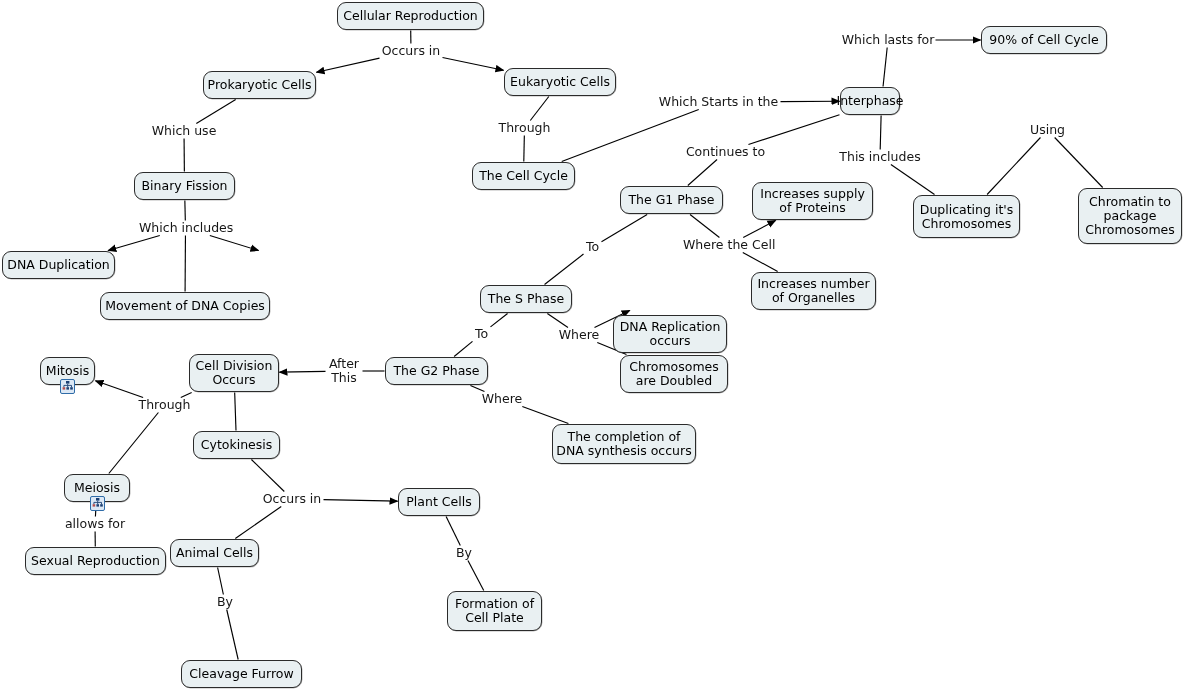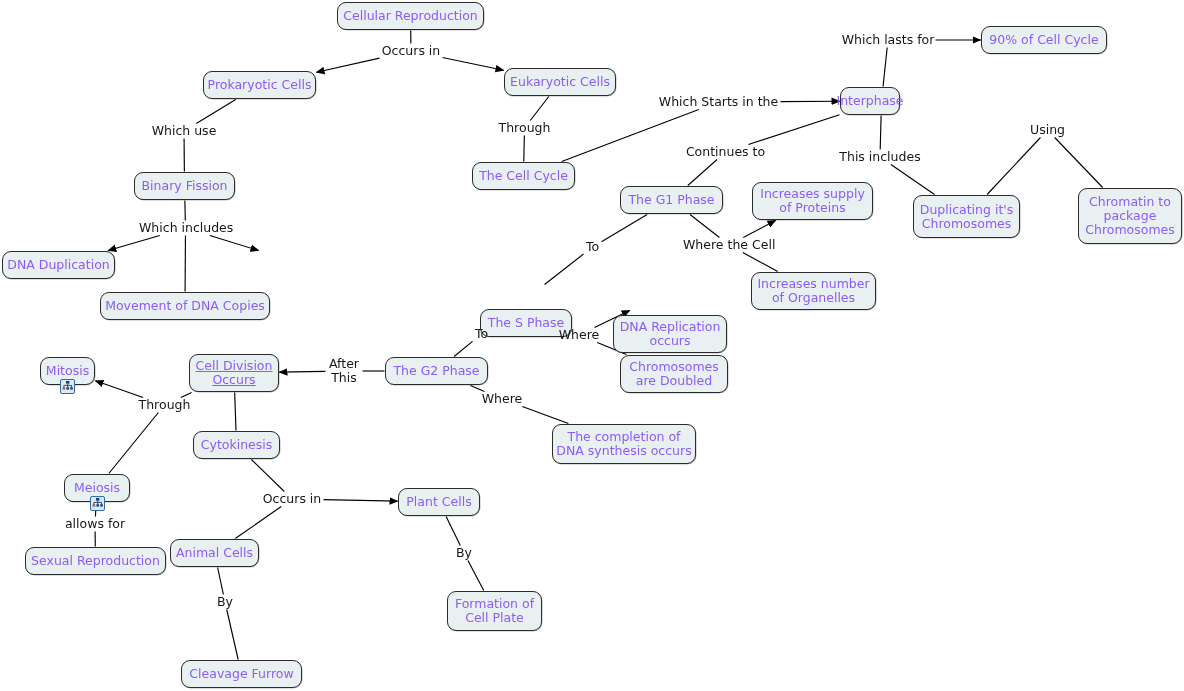--- a/index.html
+++ b/index.html
@@ -25,21 +25,21 @@
     width: 1184px;
     height: 691px;
     pointer-events: none;
   }
   .node {
     position: absolute;
     box-sizing: border-box;
     background: #e9f0f2;
     border: 1px solid #2b2b2b;
     border-radius: 9px;
-    color: #8b5cf6;
+    color: #000000;
     font-size: 12.5px;
     line-height: 14px;
     text-align: center;
     display: flex;
     align-items: center;
     justify-content: center;
     padding: 2px 7px;
     white-space: pre;
     box-shadow: 0.5px 0.5px 0 rgba(0,0,0,0.28);
   }
@@ -134,29 +134,29 @@
     <div class="node" style="left: 840px; top: 87px; width: 60px; height: 28px;"><span>Interphase</span></div>
     <div class="node" style="left: 981px; top: 26px; width: 126px; height: 28px;"><span>90% of Cell Cycle</span></div>
     <div class="node" style="left: 620px; top: 186px; width: 103px; height: 28px;"><span>The G1 Phase</span></div>
     <div class="node" style="left: 752px; top: 182px; width: 121px; height: 38px;"><span>Increases supply
 of Proteins</span></div>
     <div class="node" style="left: 913px; top: 195px; width: 107px; height: 43px;"><span>Duplicating it's
 Chromosomes</span></div>
     <div class="node" style="left: 1078px; top: 188px; width: 104px; height: 56px;"><span>Chromatin to
 package
 Chromosomes</span></div>
-    <div class="node" style="left: 480px; top: 285px; width: 92px; height: 28px; margin-top: 24px;"><span>The S Phase</span></div>
+    <div class="node" style="left: 480px; top: 285px; width: 92px; height: 28px;"><span>The S Phase</span></div>
     <div class="node" style="left: 613px; top: 272px; width: 114px; height: 38px; margin-top: 43px;"><span>DNA Replication
 occurs</span></div>
     <div class="node" style="left: 751px; top: 272px; width: 125px; height: 38px;"><span>Increases number
 of Organelles</span></div>
     <div class="node" style="left: 620px; top: 355px; width: 108px; height: 38px;"><span>Chromosomes
 are Doubled</span></div>
     <div class="node" style="left: 385px; top: 357px; width: 103px; height: 28px;"><span>The G2 Phase</span></div>
-    <div class="node" style="left: 189px; top: 354px; width: 90px; height: 38px; text-decoration: underline;"><span>Cell Division
+    <div class="node" style="left: 189px; top: 354px; width: 90px; height: 38px;"><span>Cell Division
 Occurs</span></div>
     <div class="node" style="left: 40px; top: 357px; width: 55px; height: 28px;"><span>Mitosis</span></div>
     <div class="res-icon" style="left: 60px; top: 379px;">
       <svg width="13" height="13" viewBox="0 0 13 13">
         <rect x="5" y="1" width="3.4" height="2.6" fill="#1b3f73"></rect>
         <path d="M6.7,3.8 L6.7,5.4 M2.9,5.4 L10.5,5.4 M2.9,5.4 L2.9,7.2 M6.7,5.4 L6.7,7.2 M10.5,5.4 L10.5,7.2" stroke="#1b3f73" stroke-width="0.9" fill="none"></path>
         <rect x="1.6" y="7.2" width="2.6" height="2.4" fill="#b34f4f"></rect>
         <rect x="5.4" y="7.2" width="2.6" height="2.4" fill="#1b3f73"></rect>
         <rect x="9.2" y="7.2" width="2.6" height="2.4" fill="#1b3f73"></rect>
       </svg>

